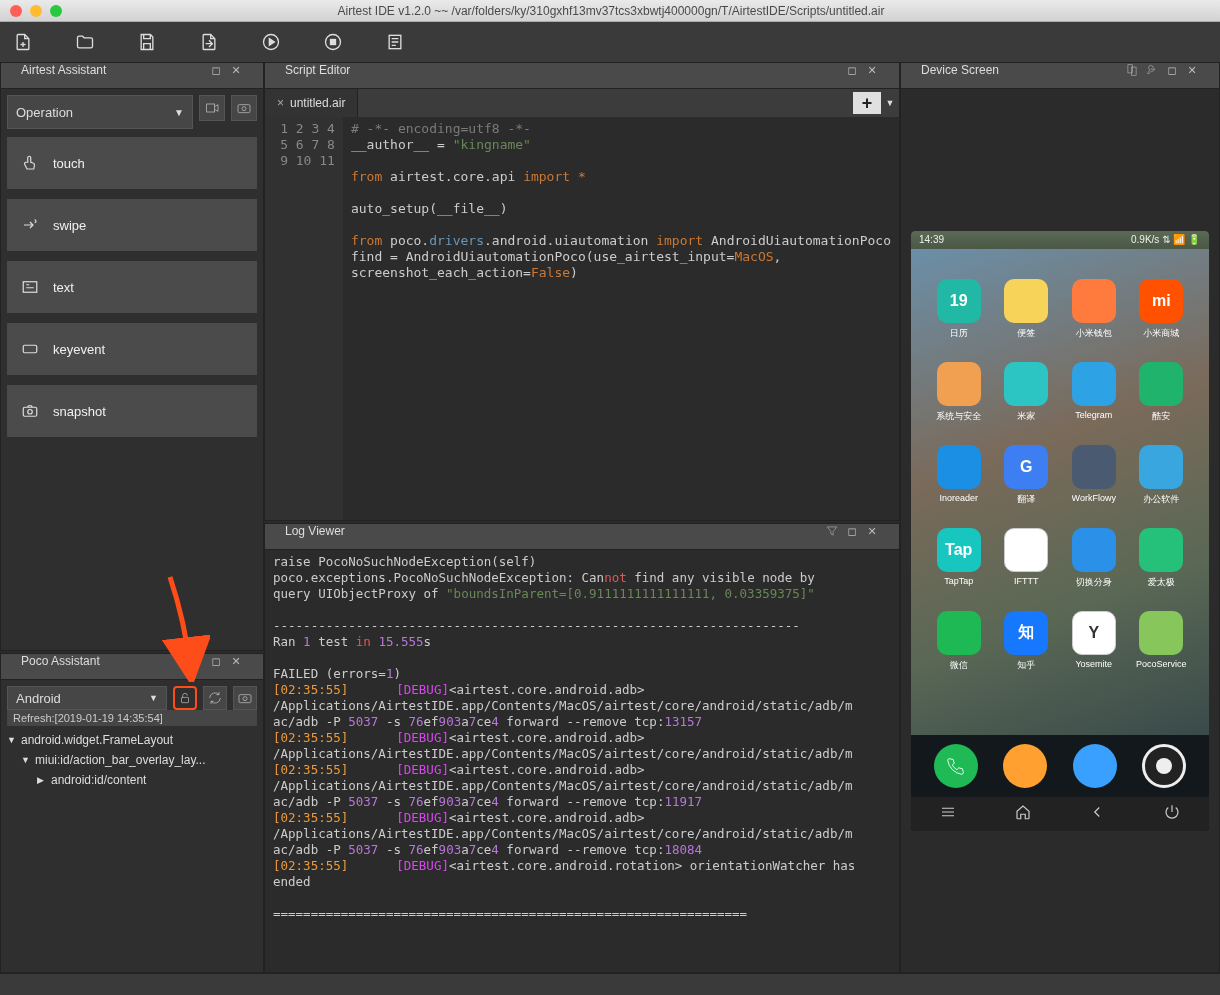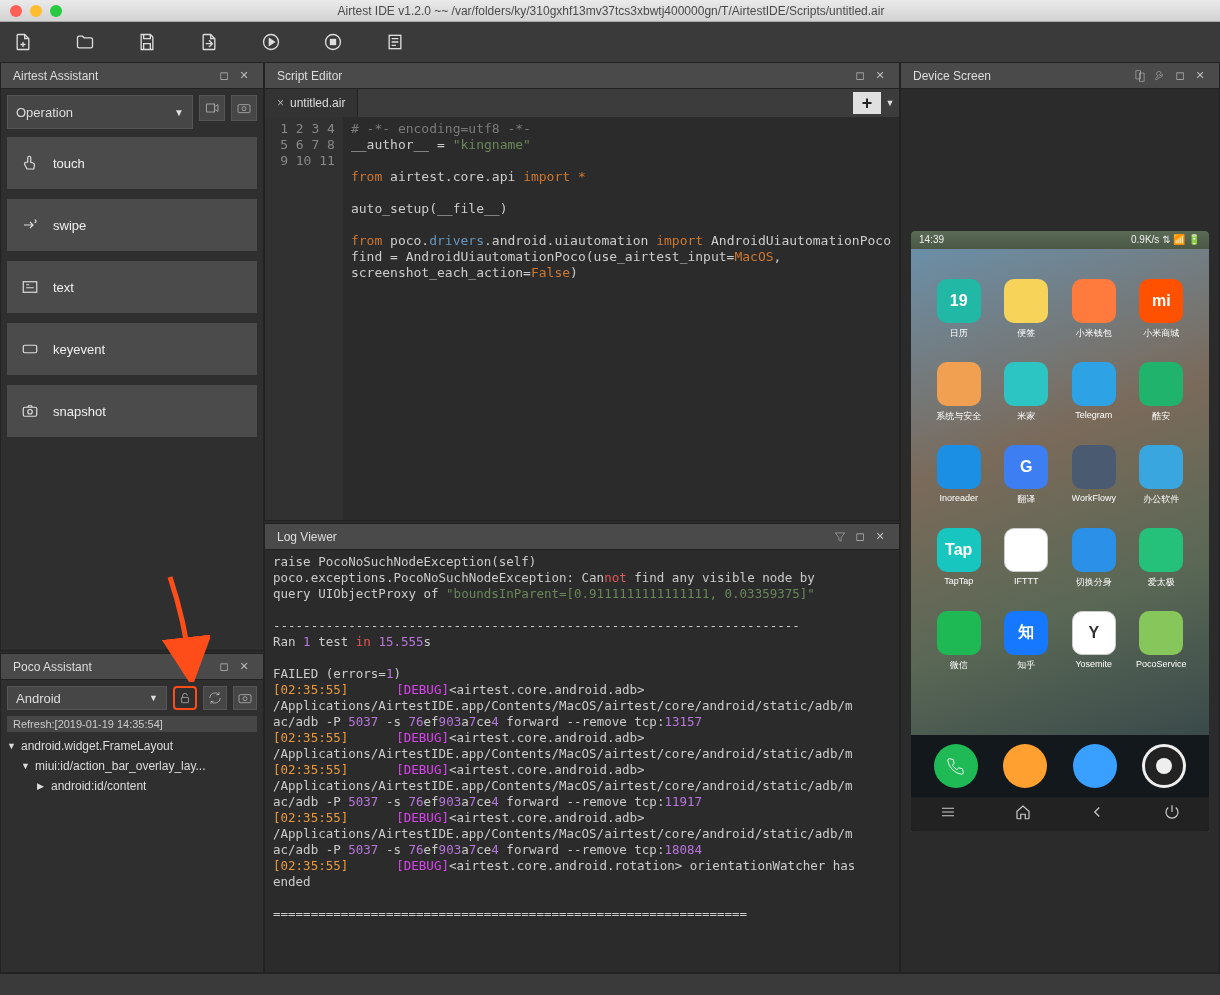--- a/index.html
+++ b/index.html
@@ -35,40 +35,40 @@
 .toolbar .tbtn { width:22px; height:22px; display:flex; align-items:center; justify-content:center; color:#ddd; cursor:pointer;}
 .toolbar svg { width:20px; height:20px; stroke:#ddd; fill:none; stroke-width:1.6;}
 
 
 .workspace { flex:1; display:flex; min-height:0;}
 .col-left { width:264px; display:flex; flex-direction:column; gap:2px;}
 .col-mid  { flex:1; display:flex; flex-direction:column; gap:2px; min-width:0;}
 .col-right{ width:320px; display:flex; flex-direction:column;}
 
 .panel { background:#2f2f2f; display:flex; flex-direction:column; border:1px solid #222;}
-.panel-header { height:26px; background:#3c3c3c; display:flex; align-items:center; padding:0 12px; gap:6px; font-size:12px; border-bottom:1px solid #222;}
+.panel-header { height:26px; background:#3c3c3c; display:flex; padding:0 20px; gap:6px; font-size:12px; border-bottom:1px solid #222;}
 .panel-header.light { background:#4a4a4a; }
 .panel-header .grow{flex:1;}
 .panel-header .hb { width:14px; height:14px; display:flex; align-items:center; justify-content:center; color:#bbb; cursor:pointer; font-size:11px;}
 .panel-header svg { width:14px; height:14px; stroke:#bbb; fill:none;}
 
 
 .aa-body{ padding:6px; flex:1; overflow:auto;}
 .op-row{display:flex; gap:6px; margin-bottom:8px;}
 .op-select{flex:1; background:#464646; border:1px solid #555; height:34px; display:flex; align-items:center; padding:0 8px; justify-content:space-between; cursor:pointer; color:#ddd;}
 .op-select .chev{font-size:10px;}
 .icon-sq{ width:26px; height:26px; background:#464646; border:1px solid #555; display:flex; align-items:center; justify-content:center; cursor:pointer;}
 .icon-sq svg{width:16px;height:16px;stroke:#ccc;fill:none;}
 .aa-btn { background:#4b4b4b; height:52px; margin-bottom:10px; display:flex; align-items:center; padding:0 14px; gap:14px; cursor:pointer; color:#f0f0f0;}
 .aa-btn svg{width:18px;height:18px;stroke:#ddd;fill:none;stroke-width:1.6;}
 
 
 .poco-panel{flex:0 0 320px; min-height:0;}
 .pa-body{padding:6px; display:flex; flex-direction:column; min-height:0;}
-.pa-row{display:flex; gap:6px; margin-bottom:6px;}
+.pa-row{display:flex; gap:6px; }
 .pa-select{flex:1; background:#464646; border:1px solid #555; height:24px; display:flex; align-items:center; padding:0 8px; justify-content:space-between; cursor:pointer;}
 .lock-box{ width:24px; height:24px; border:2px solid #ff4d1a; border-radius:4px; display:flex; align-items:center; justify-content:center; cursor:pointer;}
 .lock-box svg{width:14px;height:14px;stroke:#ddd;fill:none;}
 .refresh-line{background:#464646; font-size:11px; color:#ccc; padding:2px 6px; margin-bottom:4px;}
 .tree{font-size:12px; color:#ddd; line-height:20px;}
 .tree .row{display:flex; align-items:center; gap:4px; cursor:pointer;}
 .tree .ind1{padding-left:14px;} .tree .ind2{padding-left:30px;}
 .tri{font-size:9px; display:inline-block; width:10px;}
 
 

